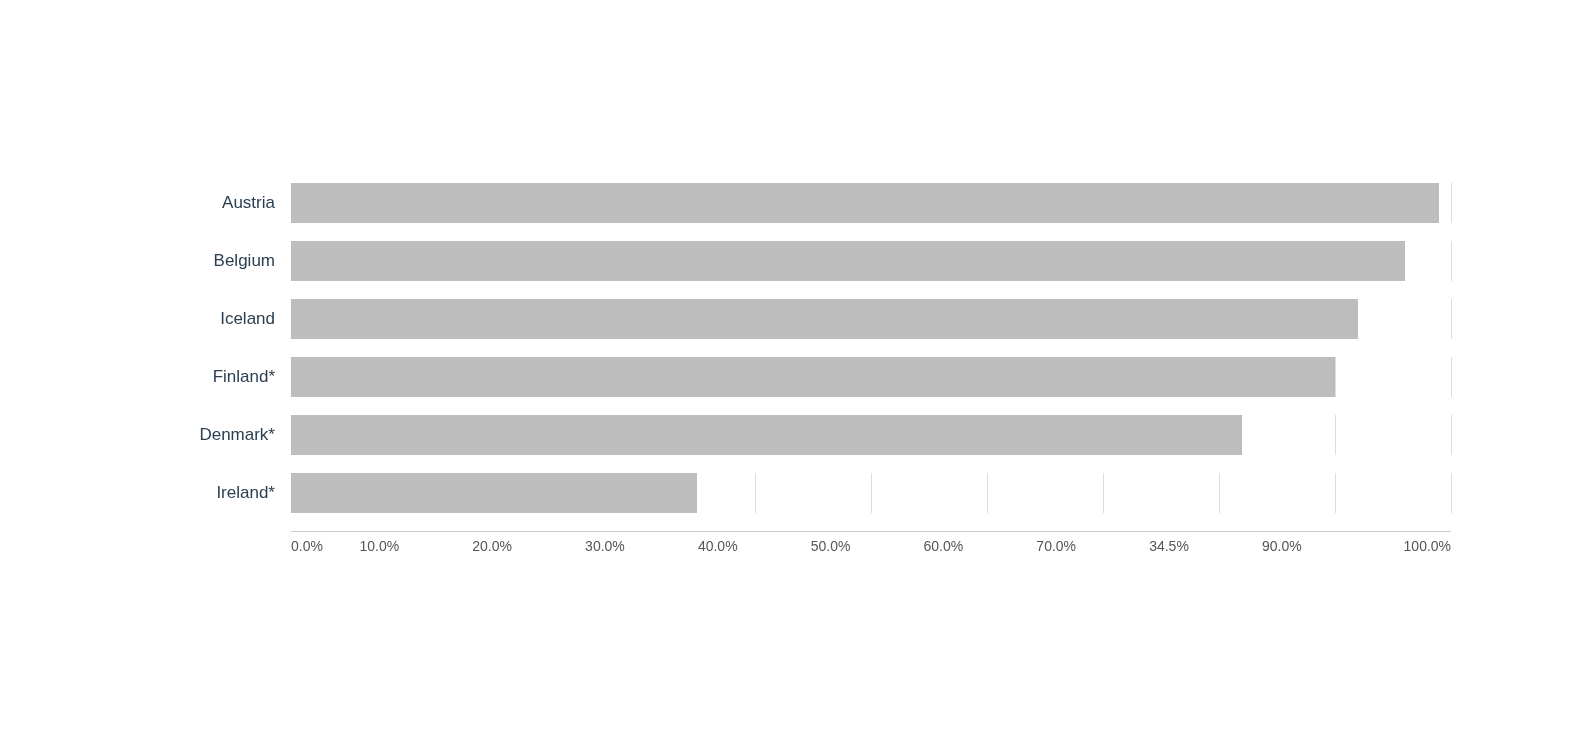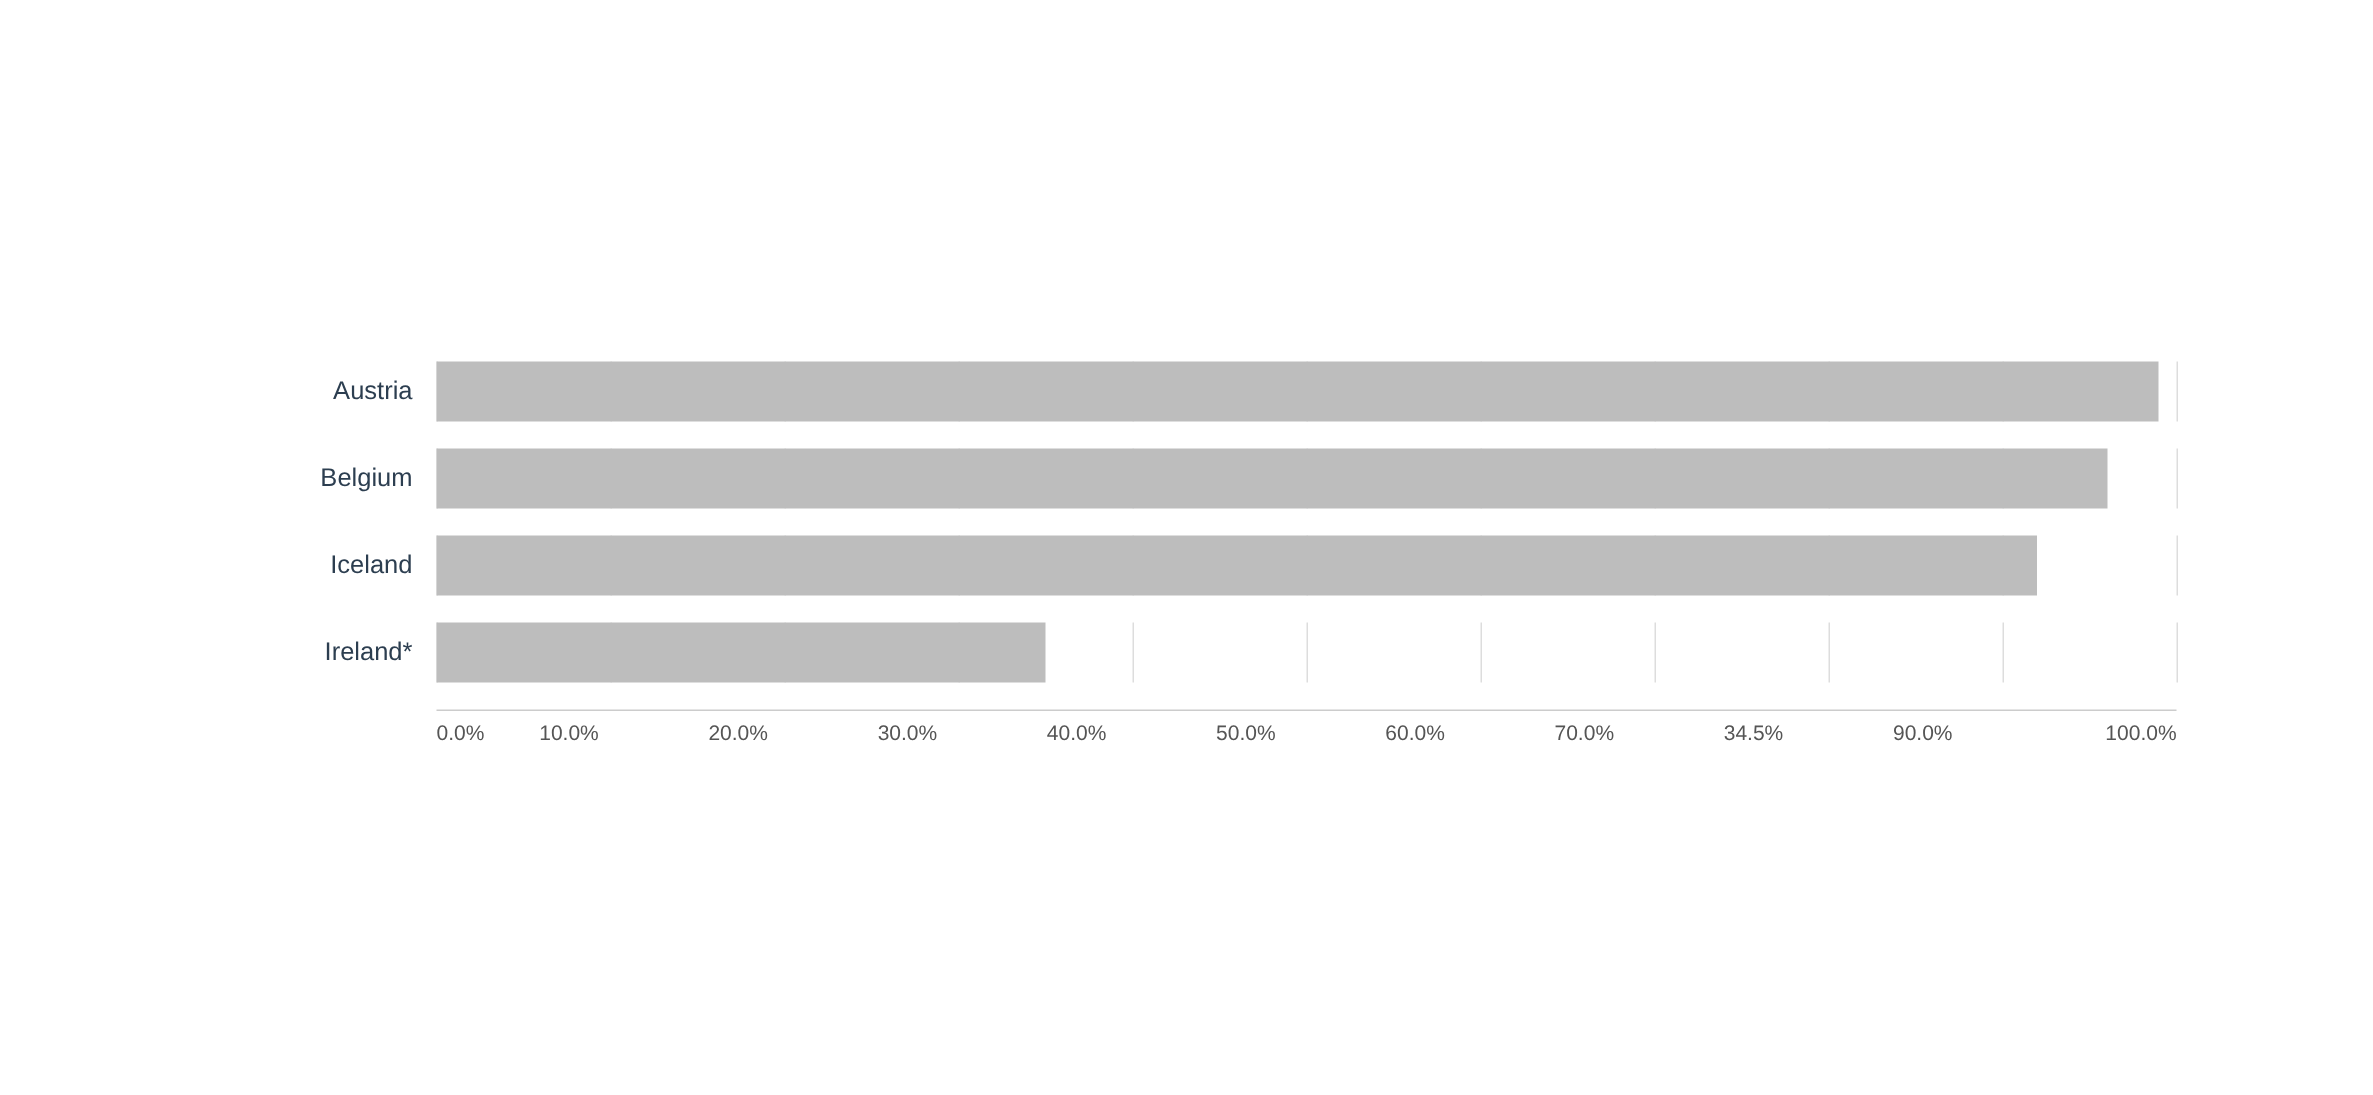--- a/index.html
+++ b/index.html
@@ -137,20 +137,58 @@
           <div class="grid-line" style="left: 30%;"></div>
           <div class="grid-line" style="left: 40%;"></div>
           <div class="grid-line" style="left: 50%;"></div>
           <div class="grid-line" style="left: 60%;"></div>
           <div class="grid-line" style="left: 70%;"></div>
           <div class="grid-line" style="left: 80%;"></div>
           <div class="grid-line" style="left: 90%;"></div>
           <div class="grid-line" style="left: 100%;"></div>
           <div class="bar-track">
             <div class="bar-fill grey" style="width: 92%;"></div>
+          </div>
+        </div>
+      </div>
+      <div class="bar-row">
+        <div class="bar-label">Finland*</div>
+        <div class="bars-with-grid">
+          <div class="grid-line" style="left: 0%;"></div>
+          <div class="grid-line" style="left: 10%;"></div>
+          <div class="grid-line" style="left: 20%;"></div>
+          <div class="grid-line" style="left: 30%;"></div>
+          <div class="grid-line" style="left: 40%;"></div>
+          <div class="grid-line" style="left: 50%;"></div>
+          <div class="grid-line" style="left: 60%;"></div>
+          <div class="grid-line" style="left: 70%;"></div>
+          <div class="grid-line" style="left: 80%;"></div>
+          <div class="grid-line" style="left: 90%;"></div>
+          <div class="grid-line" style="left: 100%;"></div>
+          <div class="bar-track">
+            <div class="bar-fill grey" style="width: 90%;"></div>
+          </div>
+        </div>
+      </div>
+      <div class="bar-row">
+        <div class="bar-label">Denmark*</div>
+        <div class="bars-with-grid">
+          <div class="grid-line" style="left: 0%;"></div>
+          <div class="grid-line" style="left: 10%;"></div>
+          <div class="grid-line" style="left: 20%;"></div>
+          <div class="grid-line" style="left: 30%;"></div>
+          <div class="grid-line" style="left: 40%;"></div>
+          <div class="grid-line" style="left: 50%;"></div>
+          <div class="grid-line" style="left: 60%;"></div>
+          <div class="grid-line" style="left: 70%;"></div>
+          <div class="grid-line" style="left: 80%;"></div>
+          <div class="grid-line" style="left: 90%;"></div>
+          <div class="grid-line" style="left: 100%;"></div>
+          <div class="bar-track">
+            <div class="bar-fill grey" style="width: 82%;"></div>
           </div>
         </div>
       </div>
       <div class="bar-row">
         <div class="bar-label">Ireland*</div>
         <div class="bars-with-grid">
           <div class="grid-line" style="left: 0%;"></div>
           <div class="grid-line" style="left: 10%;"></div>
           <div class="grid-line" style="left: 20%;"></div>
           <div class="grid-line" style="left: 30%;"></div>

